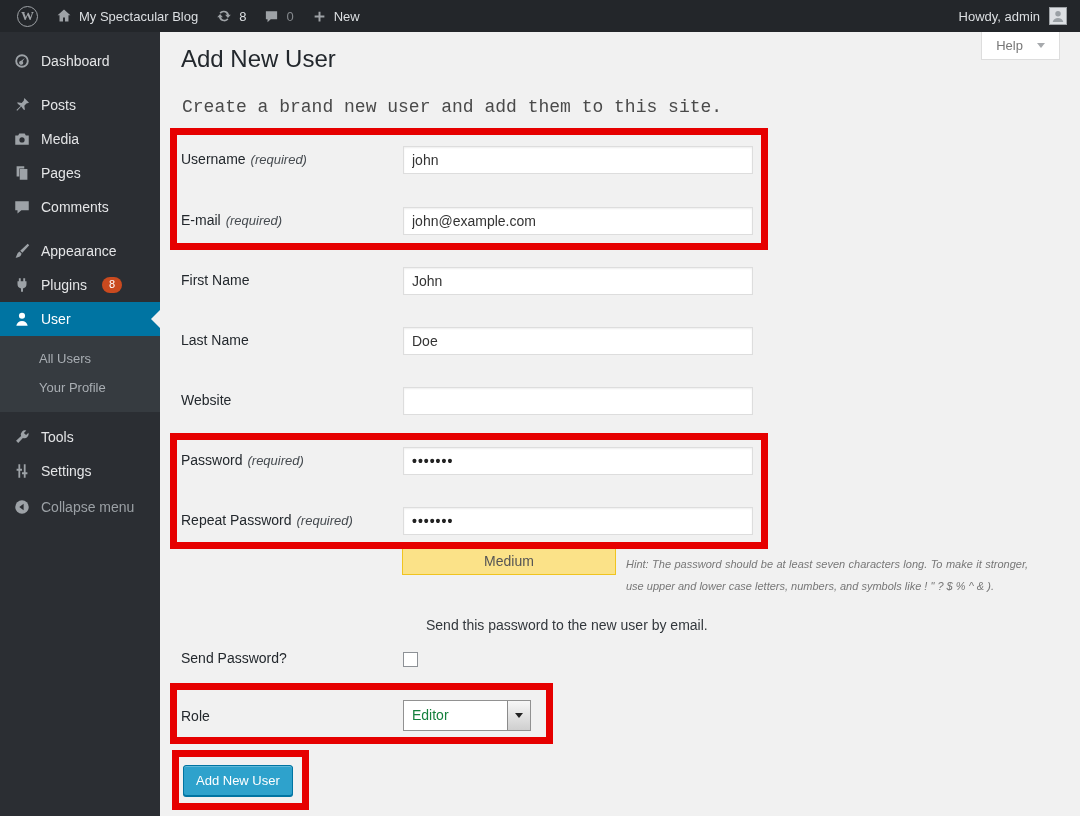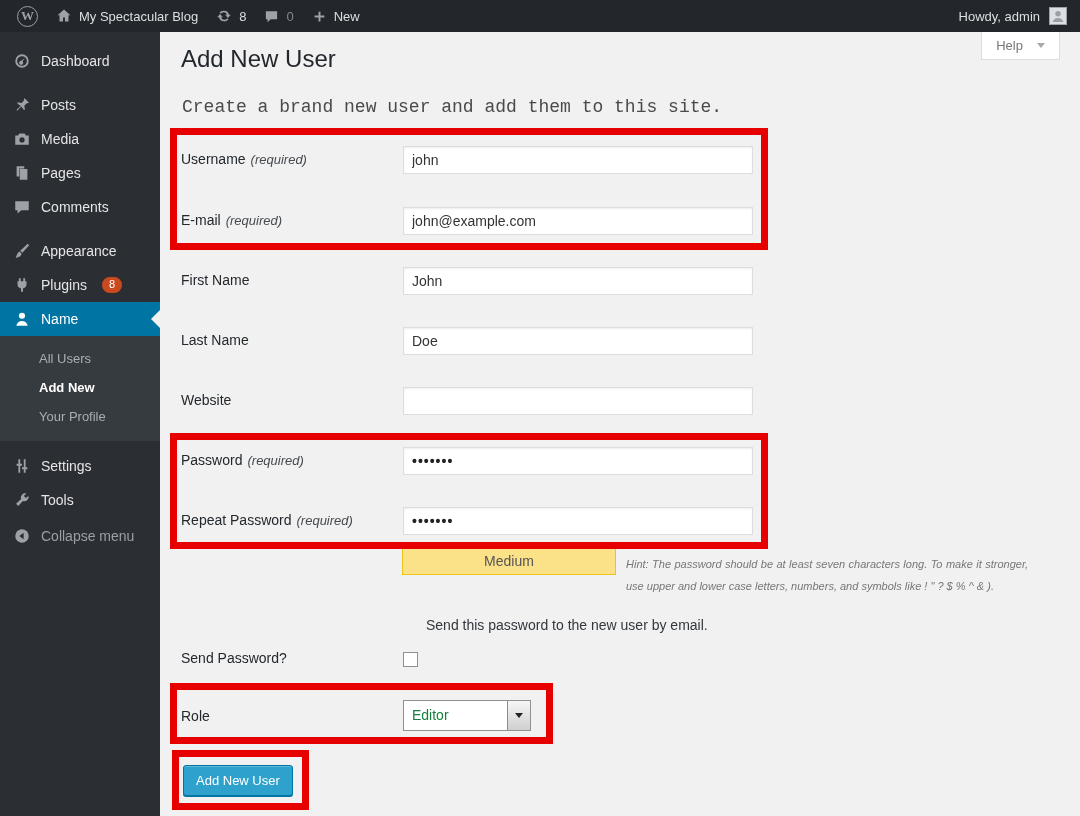--- a/index.html
+++ b/index.html
@@ -204,44 +204,43 @@
       <span>Plugins</span>
       <span class="badge">8</span>
     </div>
     <div class="mi active">
       <span class="ico">
         <svg width="18" height="18" viewBox="0 0 20 20" fill="currentColor">
             <circle cx="10" cy="6.4" r="3.4"></circle>
             <path d="M3.7 17.5c.6-3.4 3.2-5.3 6.3-5.3s5.7 1.9 6.3 5.3z"></path>
           </svg>
       </span>
-      <span>Name</span>
+      <span>User</span>
       <span class="mi-arrow"></span>
     </div>
     <div class="submenu">
       <span class="smi">All Users</span>
-      <span class="smi current">Add New</span>
       <span class="smi">Your Profile</span>
     </div>
     <div class="sep-sm"></div>
     <div class="mi">
       <span class="ico">
         <svg width="18" height="18" viewBox="0 0 20 20" fill="currentColor">
+            <path d="M17.2 5.2a4.7 4.7 0 01-6.2 5.8l-5.2 5.6-2.4-2.4 5.6-5.2A4.7 4.7 0 0114.8 2.8l-2.7 2.7 2.4 2.4z"></path>
+          </svg>
+      </span>
+      <span>Tools</span>
+    </div>
+    <div class="mi">
+      <span class="ico">
+        <svg width="18" height="18" viewBox="0 0 20 20" fill="currentColor">
             <path d="M6 2.5h2v5h2v2.2H8v7.8H6v-7.8H4V7.5h2zM12 2.5h2v9h2v2.2h-2v3.8h-2v-3.8h-2v-2.2h2z"></path>
           </svg>
       </span>
       <span>Settings</span>
-    </div>
-    <div class="mi">
-      <span class="ico">
-        <svg width="18" height="18" viewBox="0 0 20 20" fill="currentColor">
-            <path d="M17.2 5.2a4.7 4.7 0 01-6.2 5.8l-5.2 5.6-2.4-2.4 5.6-5.2A4.7 4.7 0 0114.8 2.8l-2.7 2.7 2.4 2.4z"></path>
-          </svg>
-      </span>
-      <span>Tools</span>
     </div>
     <div class="sep-xs"></div>
     <div class="mi collapse-mi">
       <span class="ico">
         <svg width="18" height="18" viewBox="0 0 20 20" fill="currentColor">
             <circle cx="10" cy="10" r="7.5"></circle>
             <path d="M11.8 6.3v7.4L7 10z" fill="#2b2e33"></path>
           </svg>
       </span>
       <span>Collapse menu</span>

